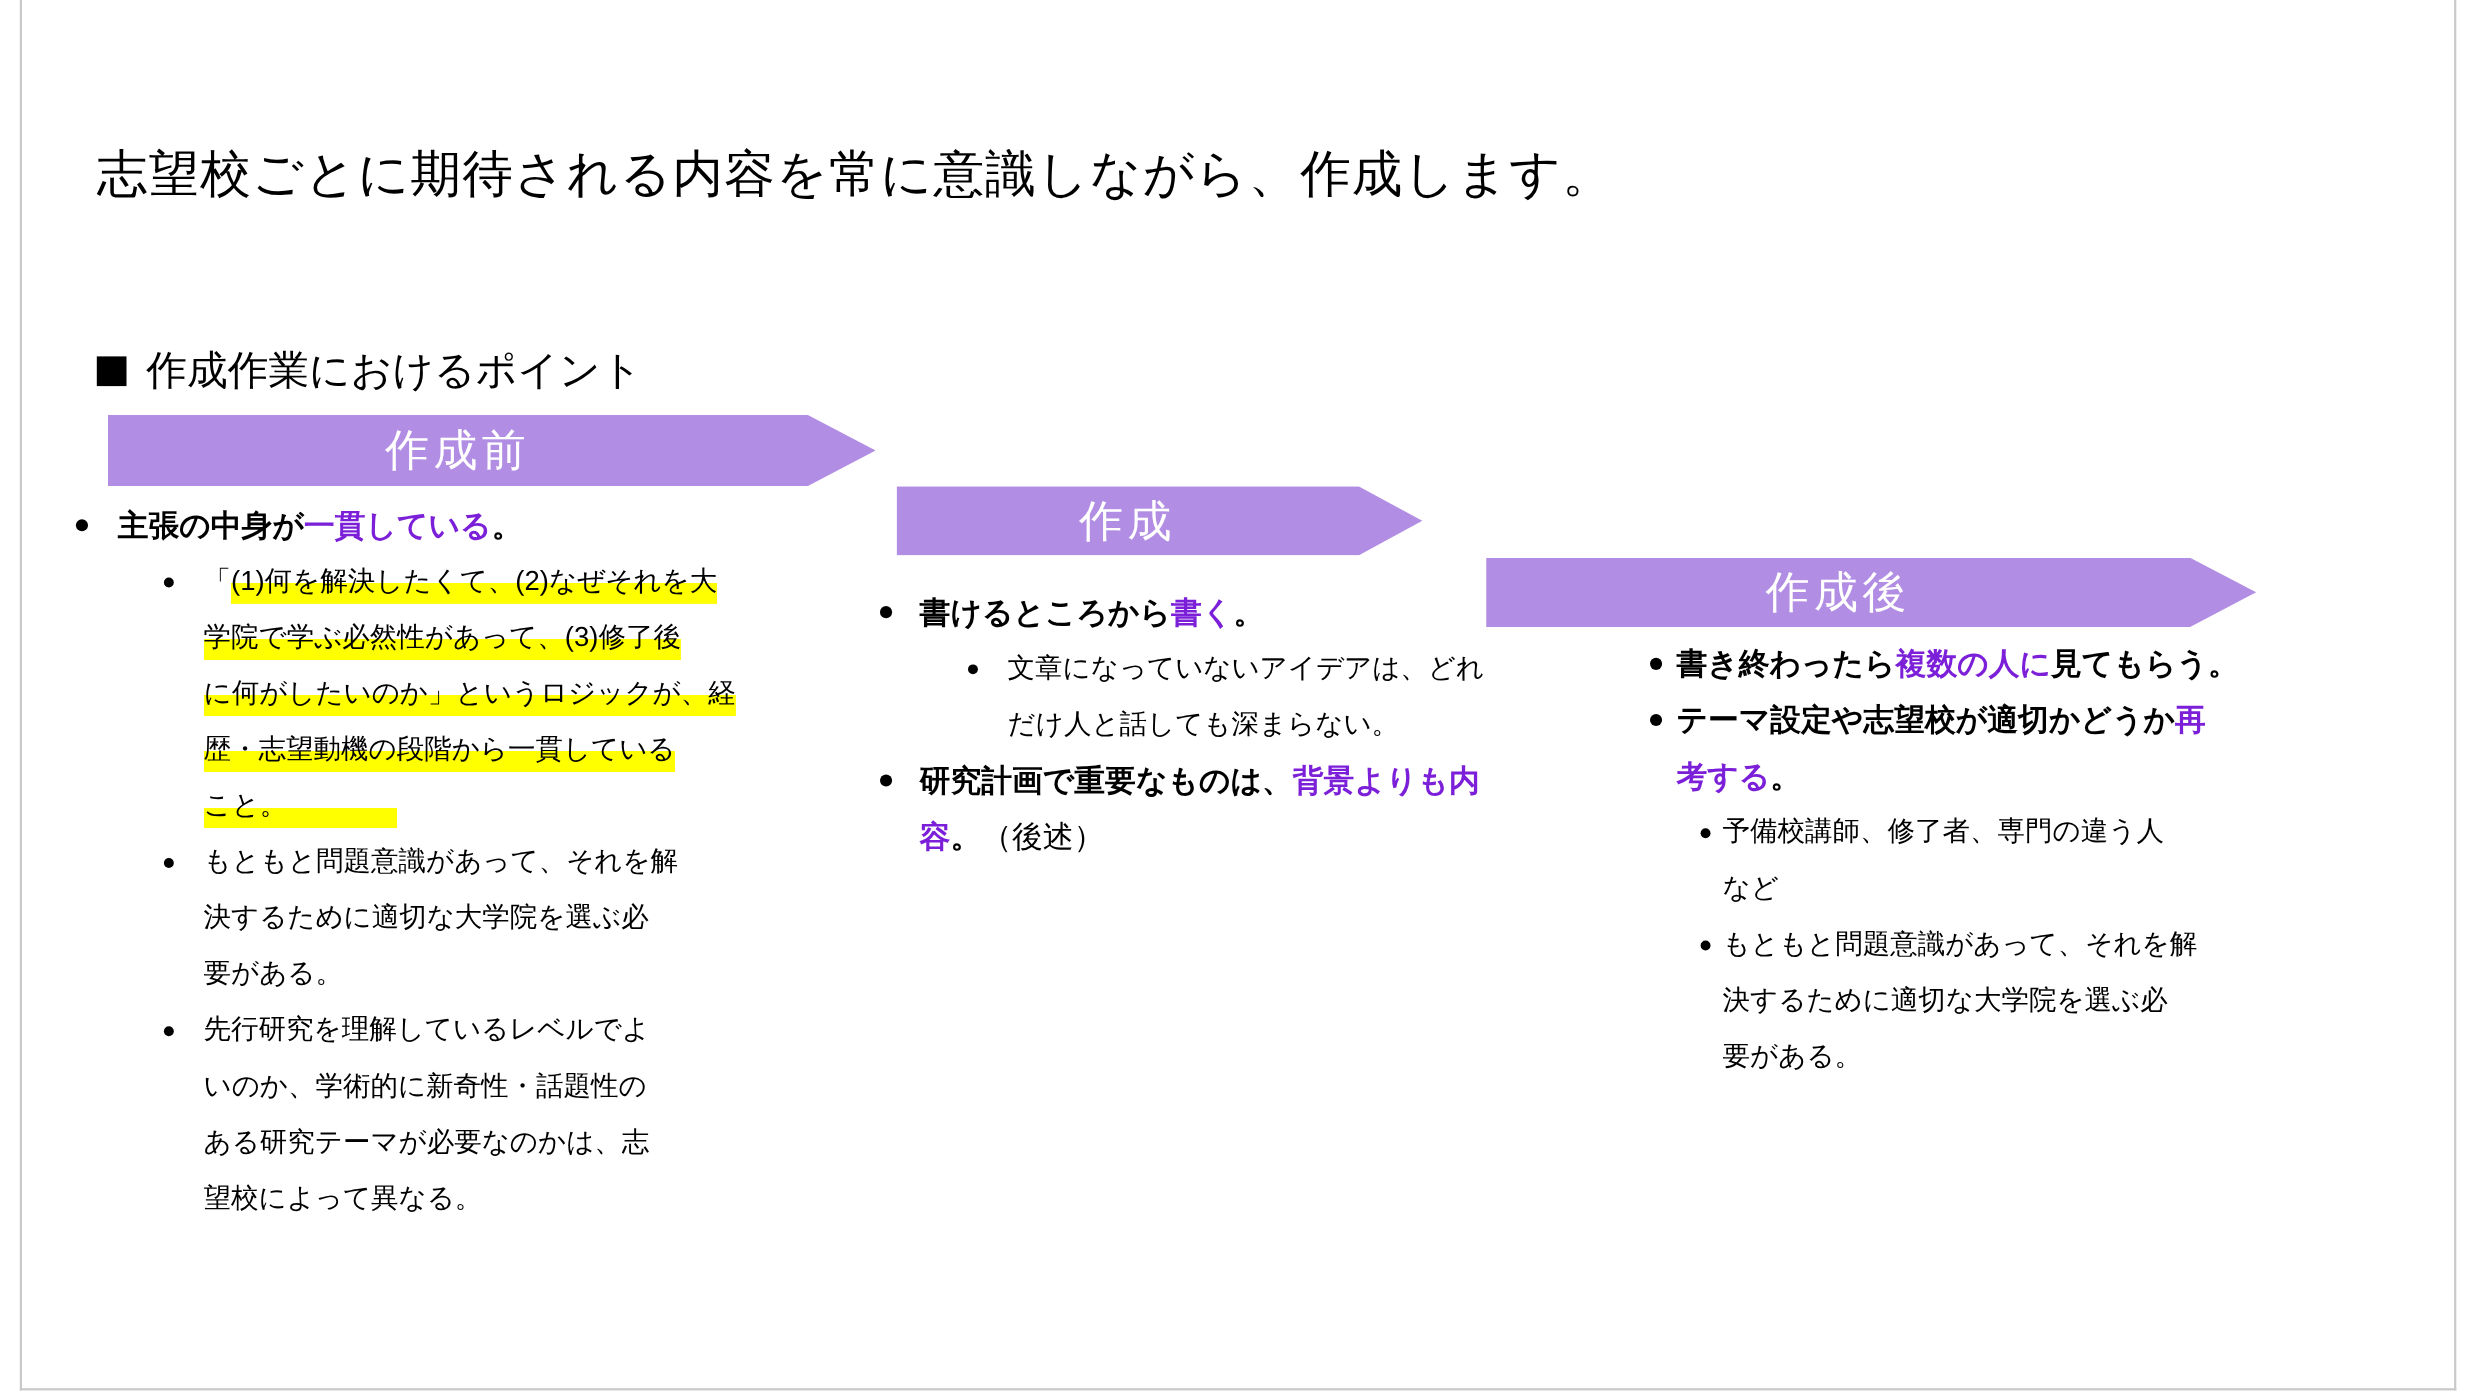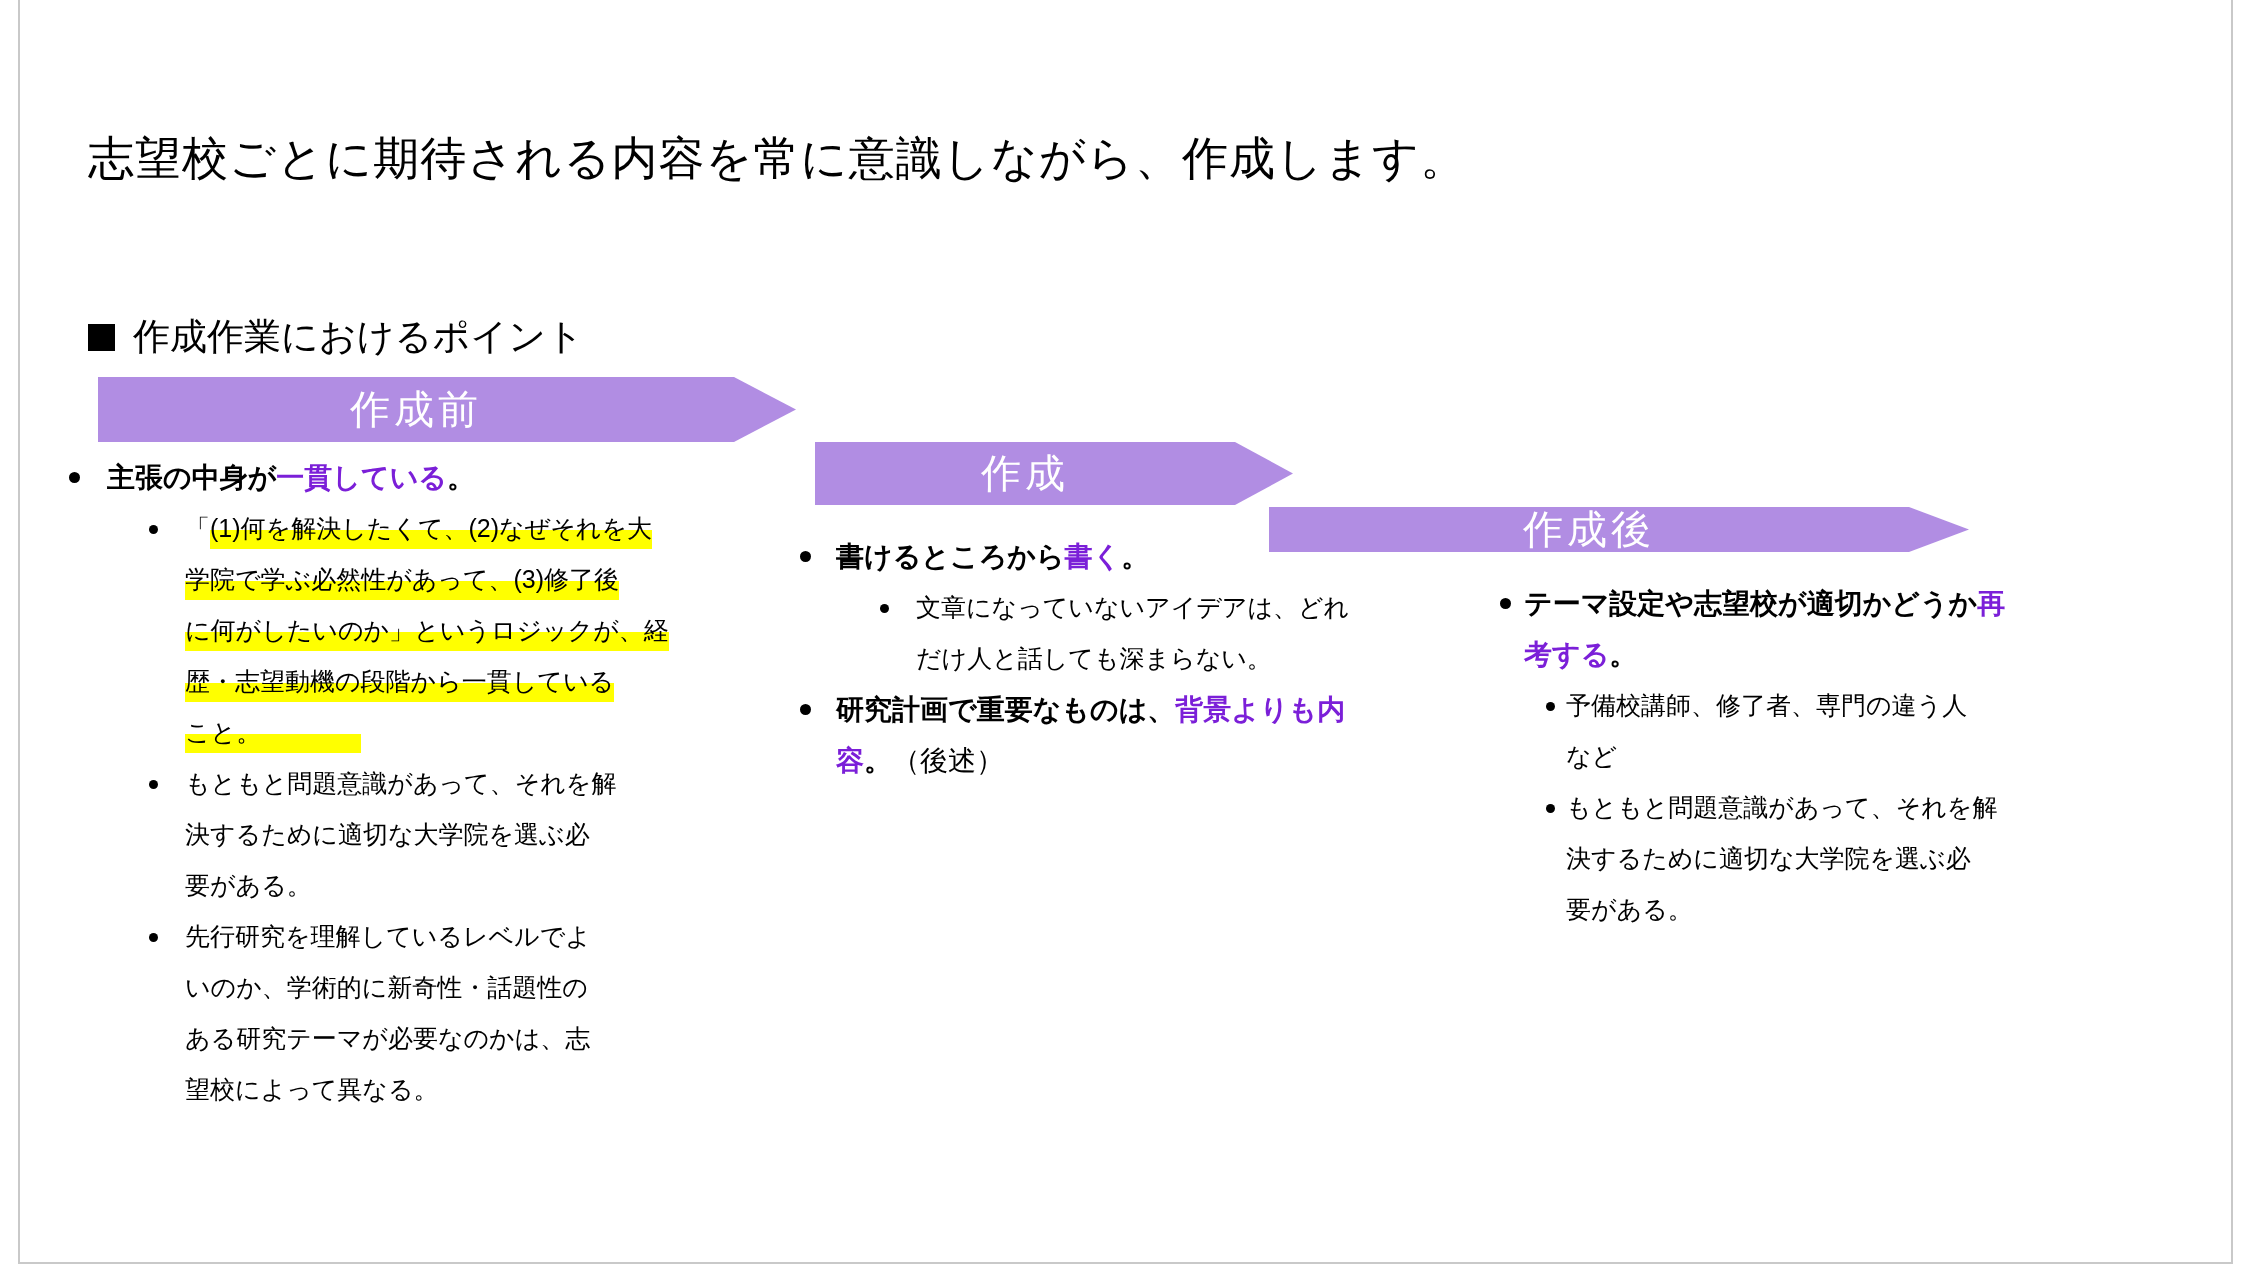--- a/index.html
+++ b/index.html
@@ -31,21 +31,21 @@
   .banner{
     position:absolute;background:var(--banner);color:#fff;
     display:flex;align-items:center;justify-content:center;
     font-size:40px;letter-spacing:4px;box-sizing:border-box;white-space:pre;
     clip-path:polygon(0 0,calc(100% - var(--tip)) 0,100% 50%,calc(100% - var(--tip)) 100%,0 100%);
     padding-right:var(--tip);
     margin-left:33px;
   }
   .b0{left:65px;top:377px;width:698px;height:65px;--tip:62px}
   .b1{left:782px;top:442px;width:478px;height:63px;--tip:58px}
-  .b2{left:1236px;top:507px;width:700px;height:45px;--tip:60px}
+  .b2{left:1318px;top:507px;width:700px;height:63px;--tip:60px}
   .col{position:absolute}
   #colitems0{left:65px;top:452px;--l1d:4px;--l1t:42px;--l2d:84px;--l2t:120px}
   #colitems1{left:782px;top:531px;--l1d:18px;--l1t:54px;--l2d:98px;--l2t:134px}
   #colitems2{left:1490px;top:578px;--l1d:10px;--l1t:34px;--l2d:56px;--l2t:76px}
   .item{position:relative;white-space:pre;line-height:51px}
   .item.lvl1{font-size:28px;font-weight:700;padding-left:var(--l1t)}
   .item.lvl2{font-size:25px;font-weight:400;padding-left:var(--l2t)}
   .dot{position:absolute;width:11px;height:11px;border-radius:50%;background:#000;top:20px;left:var(--l1d)}
   .lvl2>.dot{width:9px;height:9px;top:22px;left:var(--l2d)}
   .dot.purple{background:var(--accent)}
@@ -95,20 +95,21 @@
 望校によって異なる。</span></span></div>
   </div>
 <div class="col" id="colitems1">
     <div class="item lvl1"><span class="dot"></span><span class="txt"><span class="seg-b">書けるところから</span><span class="seg-p">書く</span><span class="seg-b">。</span></span></div>
     <div class="item lvl2"><span class="dot"></span><span class="txt"><span class="seg-r">文章になっていないアイデアは、どれ
 だけ人と話しても深まらない。</span></span></div>
     <div class="item lvl1"><span class="dot"></span><span class="txt"><span class="seg-b">研究計画で重要なものは、</span><span class="seg-p">背景よりも内
 容</span><span class="seg-b">。</span><span class="seg-r">（後述）</span></span></div>
   </div>
 <div class="col" id="colitems2">
+    <div class="item lvl1"><span class="dot"></span><span class="txt"><span class="seg-b">書き終わったら</span><span class="seg-p">複数の人に</span><span class="seg-b">見てもらう。</span></span></div>
     <div class="item lvl1"><span class="dot"></span><span class="txt"><span class="seg-b">テーマ設定や志望校が適切かどうか</span><span class="seg-p">再
 考する</span><span class="seg-b">。</span></span></div>
     <div class="item lvl2"><span class="dot"></span><span class="txt"><span class="seg-r">予備校講師、修了者、専門の違う人
 など</span></span></div>
     <div class="item lvl2"><span class="dot"></span><span class="txt"><span class="seg-r">もともと問題意識があって、それを解
 決するために適切な大学院を選ぶ必
 要がある。</span></span></div>
   </div>
 
 </body></html>

